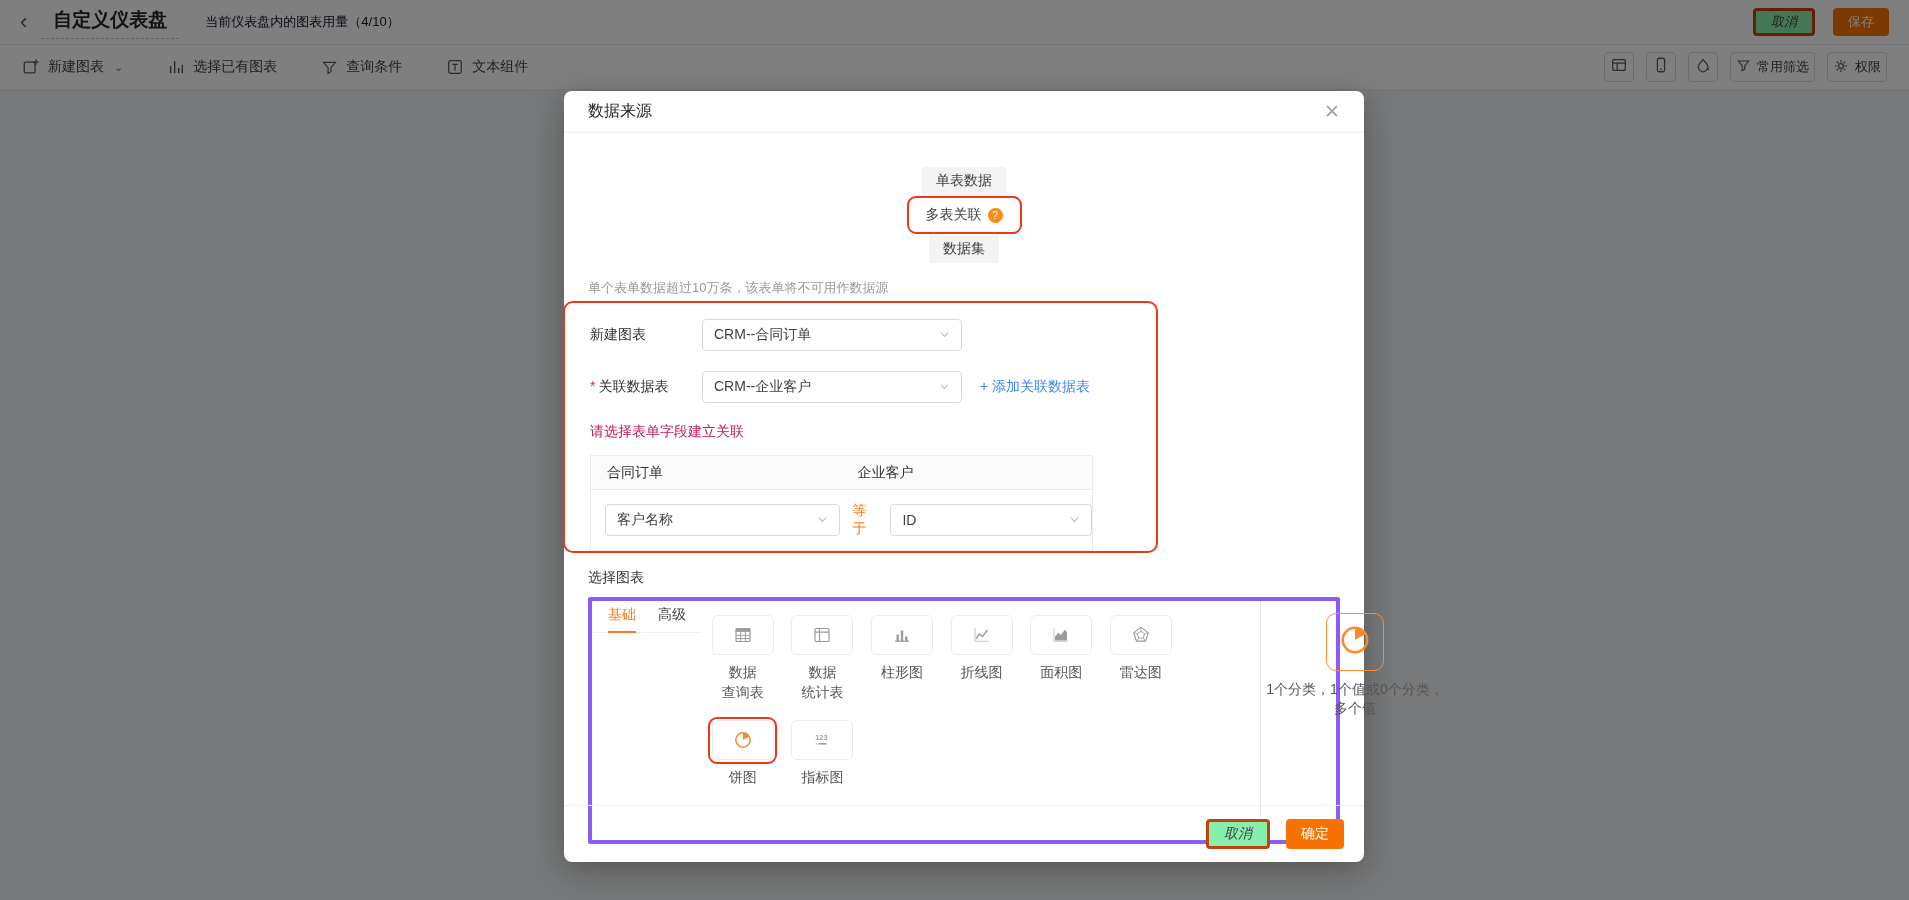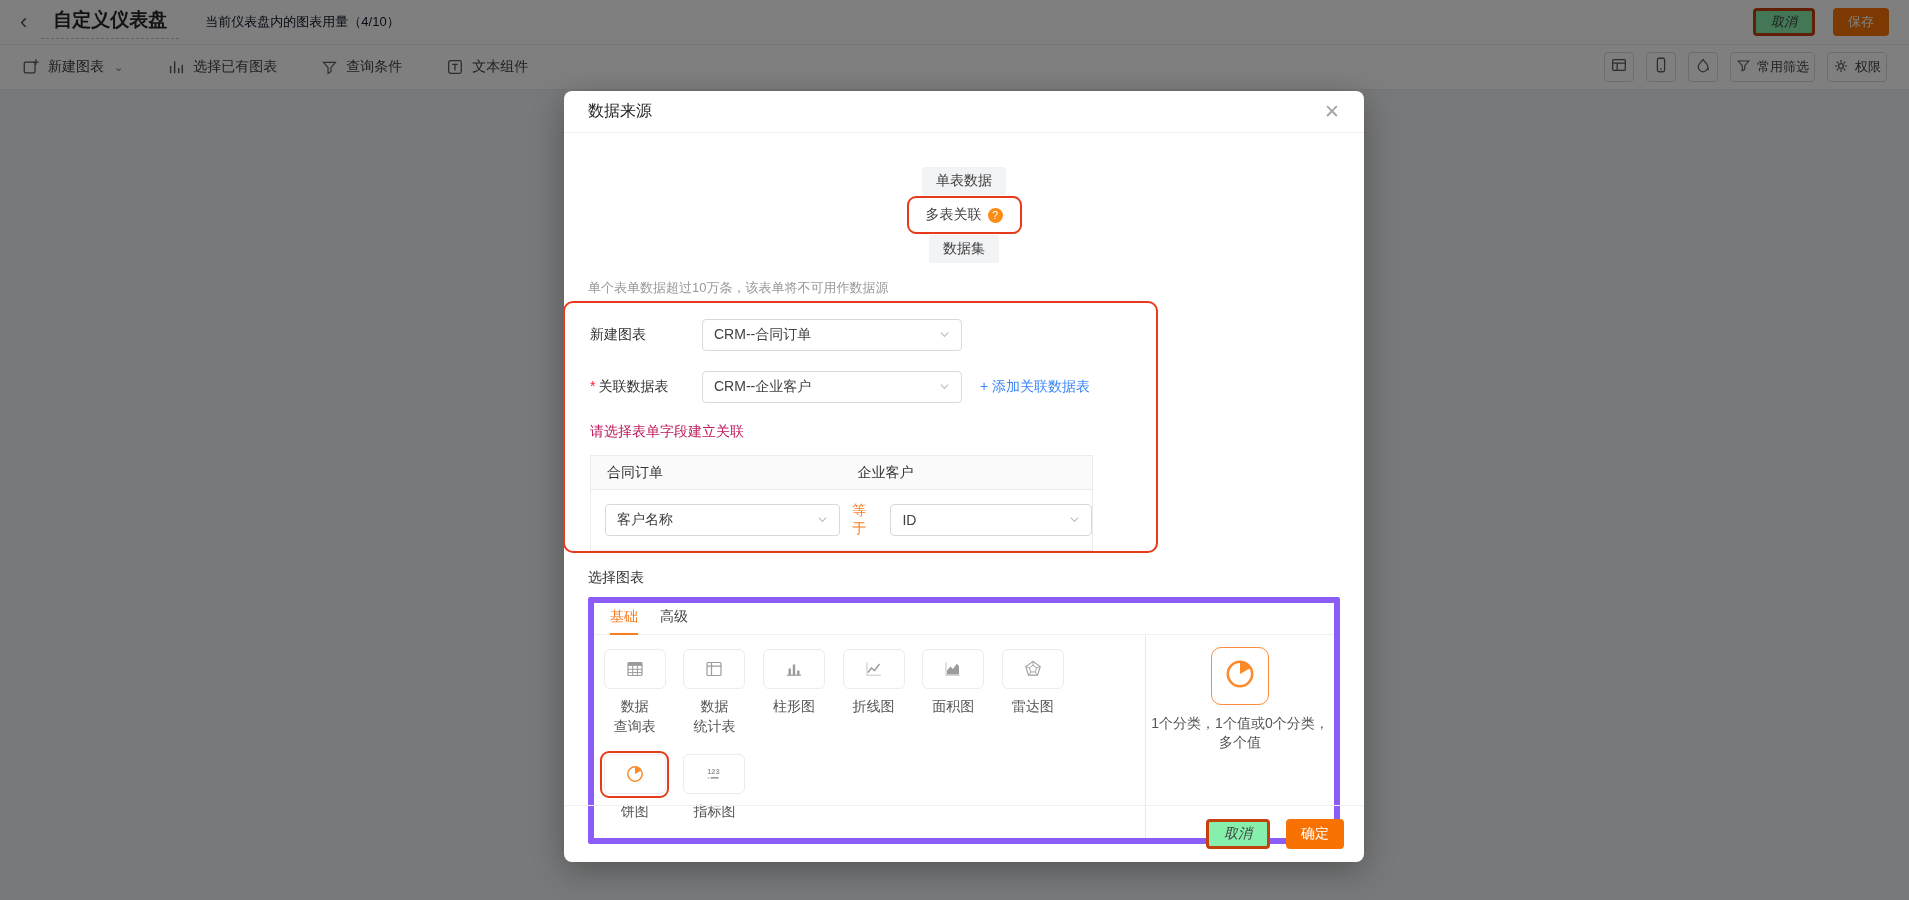--- a/index.html
+++ b/index.html
@@ -69,21 +69,21 @@
 
   .relation-table { width:503px; border:1px solid #ececec; }
   .rel-head { display:flex; height:34px; background:#fafafa; border-bottom:1px solid #ececec; }
   .rel-head > div { width:50%; display:flex; align-items:center; padding-left:16px; font-size:14px; color:#333; }
   .rel-body { display:flex; align-items:center; padding:12px 0; }
   .rel-body .select { margin-left:14px; width:250px; }
   .op { color:#FA7A1E; font-size:14px; margin:0 12px; }
   .rel-body .select.right { width:214px; margin-left:0; }
 
   .chart-select-label { font-size:14px; color:#333; margin:18px 0 10px; }
-  .chart-panel { border:6px solid #8b5cf6; border-radius:2px; height:247px; display:flex; flex-direction:column; }
+  .chart-panel { border:4px solid #8b5cf6; border-radius:2px; height:247px; display:flex; }
   .chart-tabs { height:32px; border-bottom:1px solid #f0f0f0; display:flex; gap:22px;
                 padding:0 16px; align-items:flex-end; flex:none; }
   .chart-tab { font-size:14px; color:#404040; padding-bottom:8px; position:relative; cursor:pointer; }
   .chart-tab.active { color:#FA7A1E; }
   .chart-tab.active::after { content:""; position:absolute; left:0; right:0; bottom:-1px; height:2px; background:#FA7A1E; }
   .chart-panel-body { flex:1; display:flex; min-height:0; }
   .chart-grid { width:559px; border-right:1px solid #e9e9e9; padding:14px 0 0 1px;
                 display:flex; flex-wrap:wrap; align-content:flex-start; }
   .chart-item { width:79.6px; display:flex; flex-direction:column; align-items:center;
                 margin-bottom:18px; cursor:pointer; }

